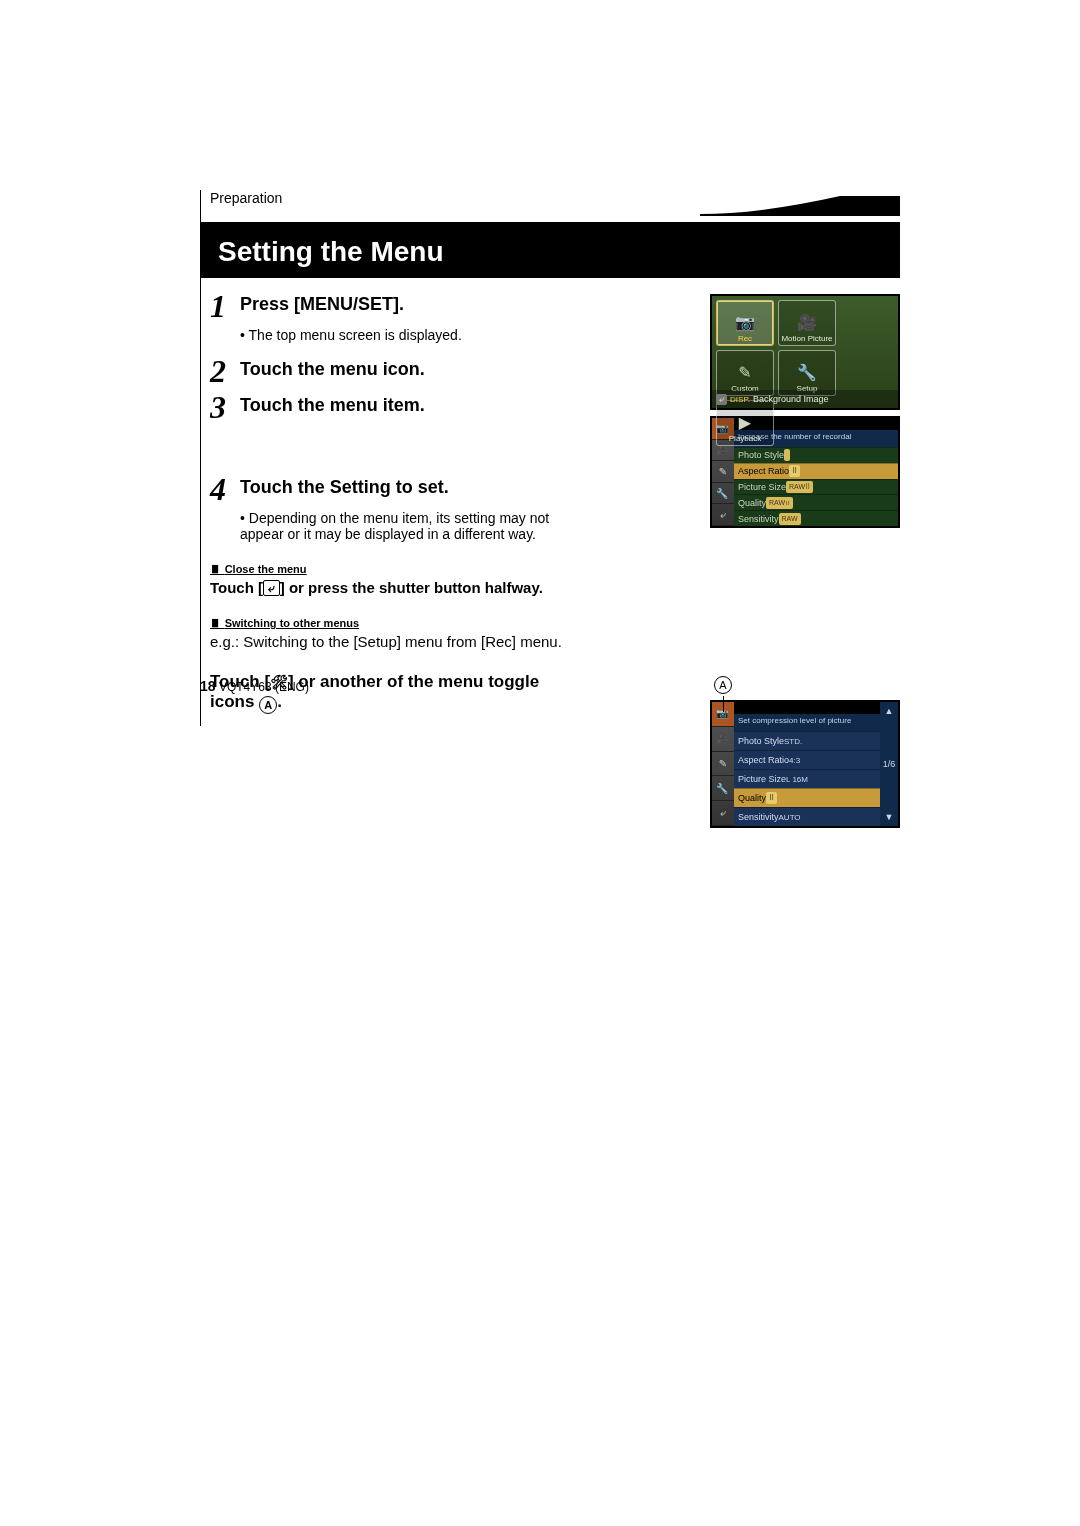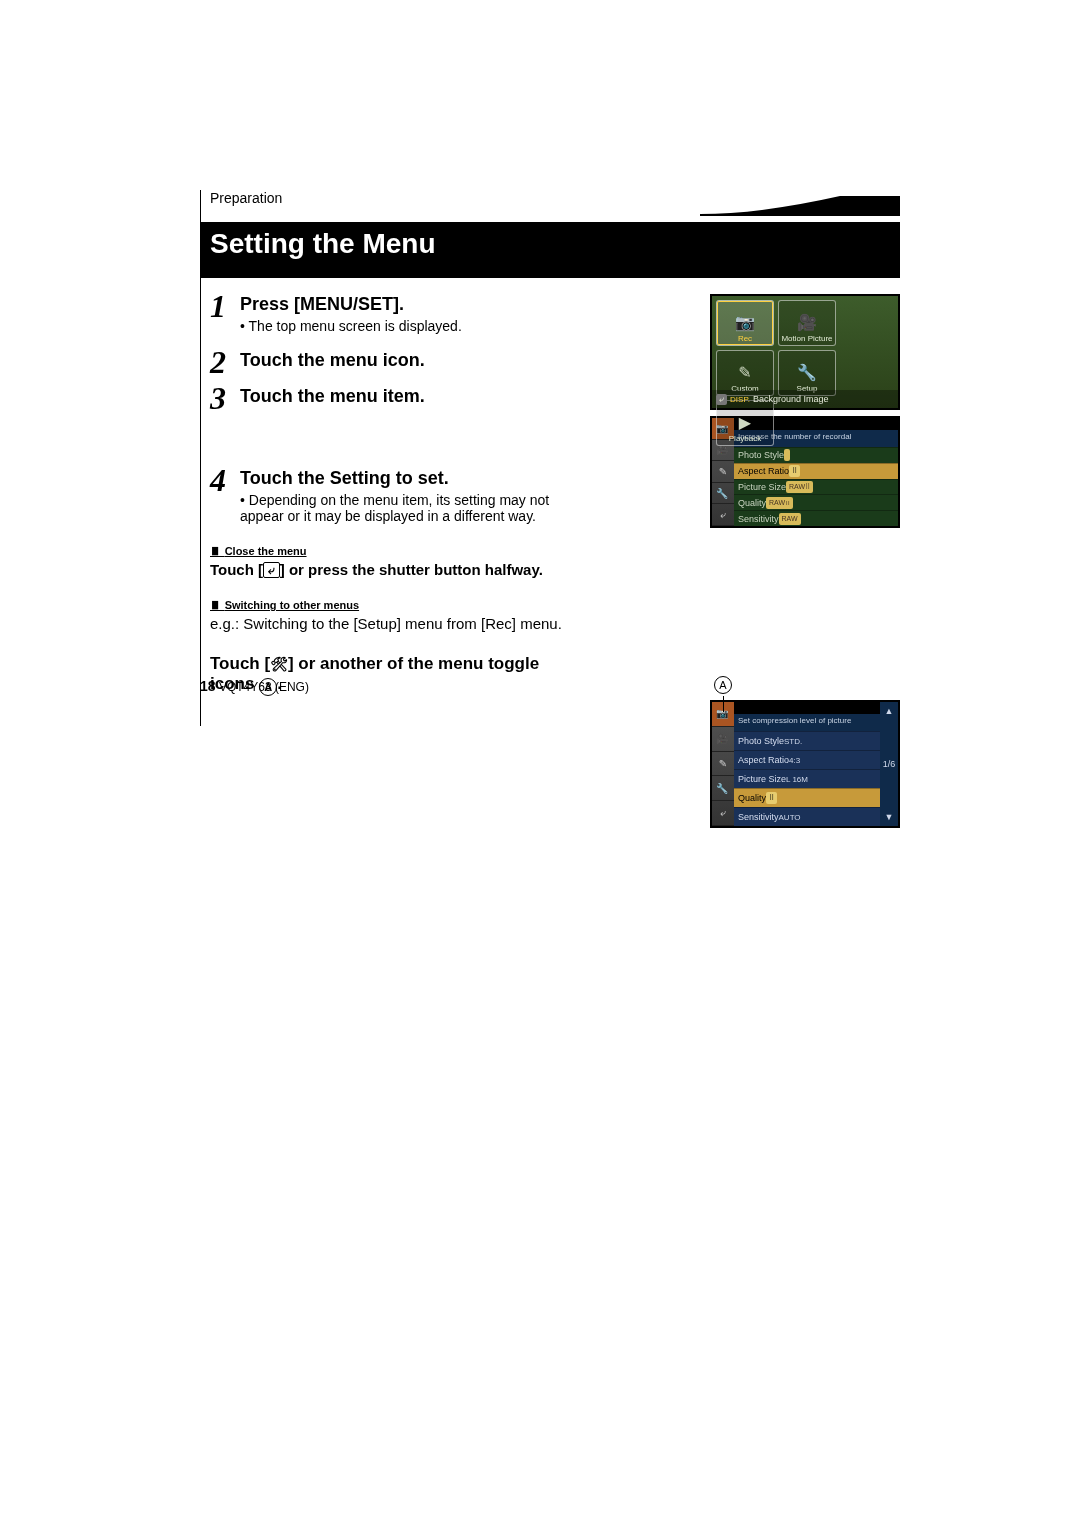--- a/index.html
+++ b/index.html
@@ -44,21 +44,21 @@
     background: #000;
     color: #fff;
     height: 56px;
     line-height: 1;
     display: flex;
     align-items: flex-start;
     padding: 8px 10px 4px 10px;
     box-sizing: border-box;
   }
   .title-bar h1 {
-    margin: 0;
+    margin: 8px;
     font-size: 28px;
     font-weight: bold;
   }
   .section-title {
     background: #6b6b6b;
     color: #fff;
     font-size: 17px;
     font-weight: bold;
     padding: 6px 10px;
     margin-top: 28px;
@@ -85,21 +85,21 @@
     flex: 1;
     padding-top: 4px;
   }
   .step-body .head {
     font-weight: bold;
     font-size: 18px;
     margin: 0;
   }
   .bullet {
     font-size: 14px;
-    margin: 3px 0 0 0;
+    margin: 12px 0 0 0;
     padding: 0;
     list-style: none;
   }
   .bullet li::before {
     content: "• ";
   }
   .sub-h {
     font-size: 11px;
     font-weight: bold;
     margin-top: 16px;

